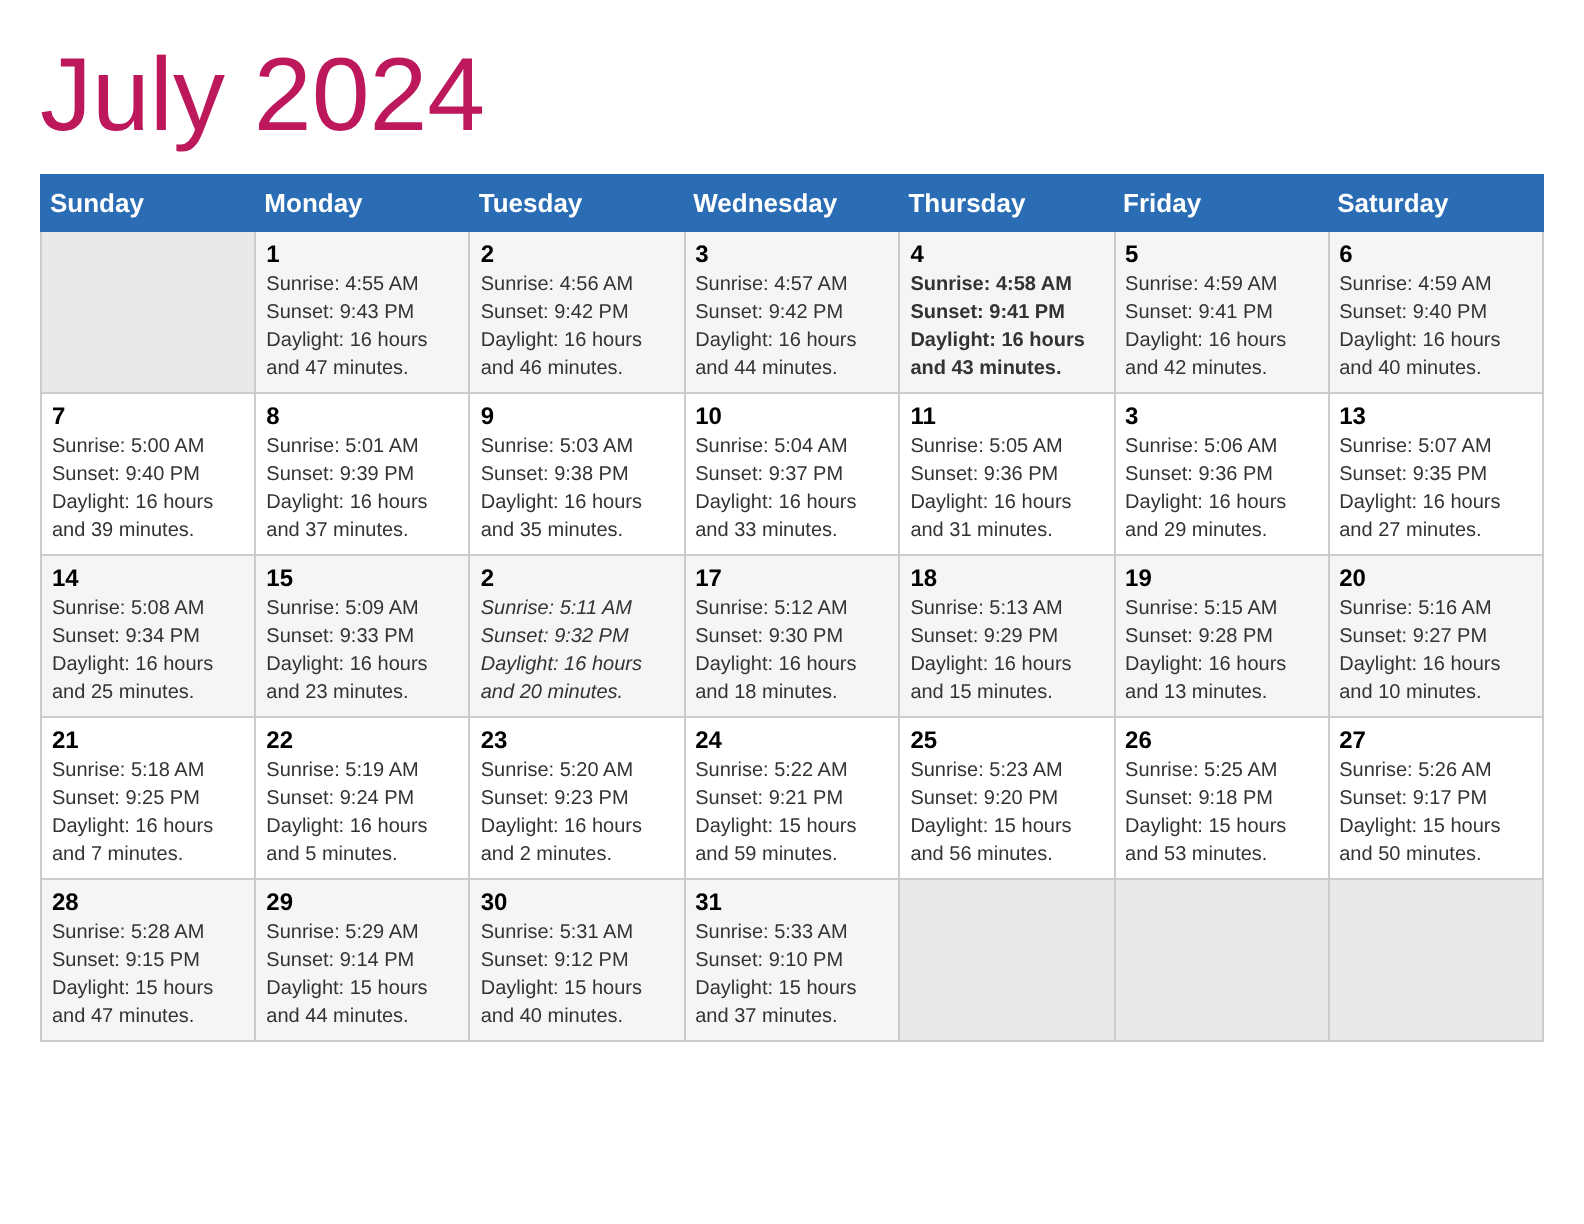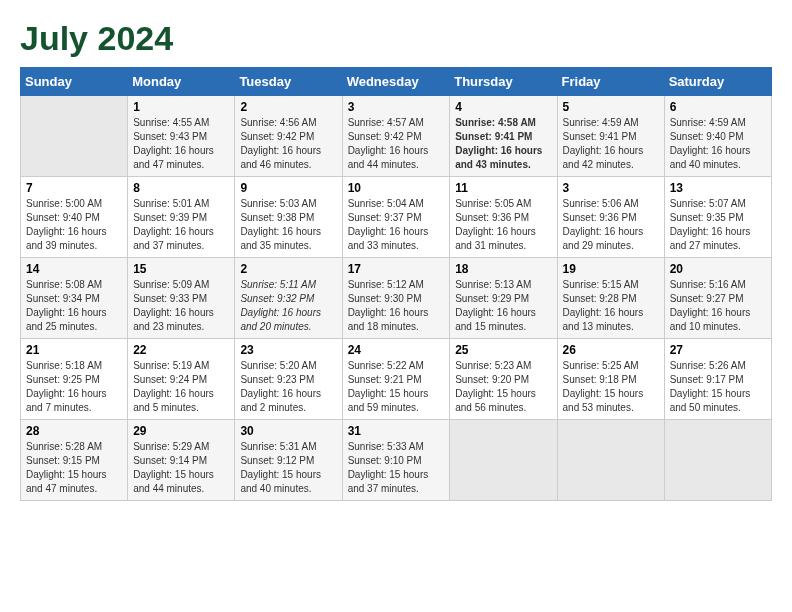--- a/index.html
+++ b/index.html
@@ -33,23 +33,23 @@
     .logo-underline {
       height: 3px;
       background: #4a90d9;
       width: 100%;
       margin-top: 2px;
     }
     .title-section {
       text-align: right;
     }
     .month-year {
-      font-size: 34px;
-      font-weight: bold;
-      color: #14532d;
+      font-size: 52px;
+      font-weight: normal;
+      color: #be185d;
       line-height: 1.1;
     }
     .location {
       font-size: 20px;
       color: #1a3a5c;
     }
     table {
       width: 100%;
       border-collapse: collapse;
       font-size: 11px;

